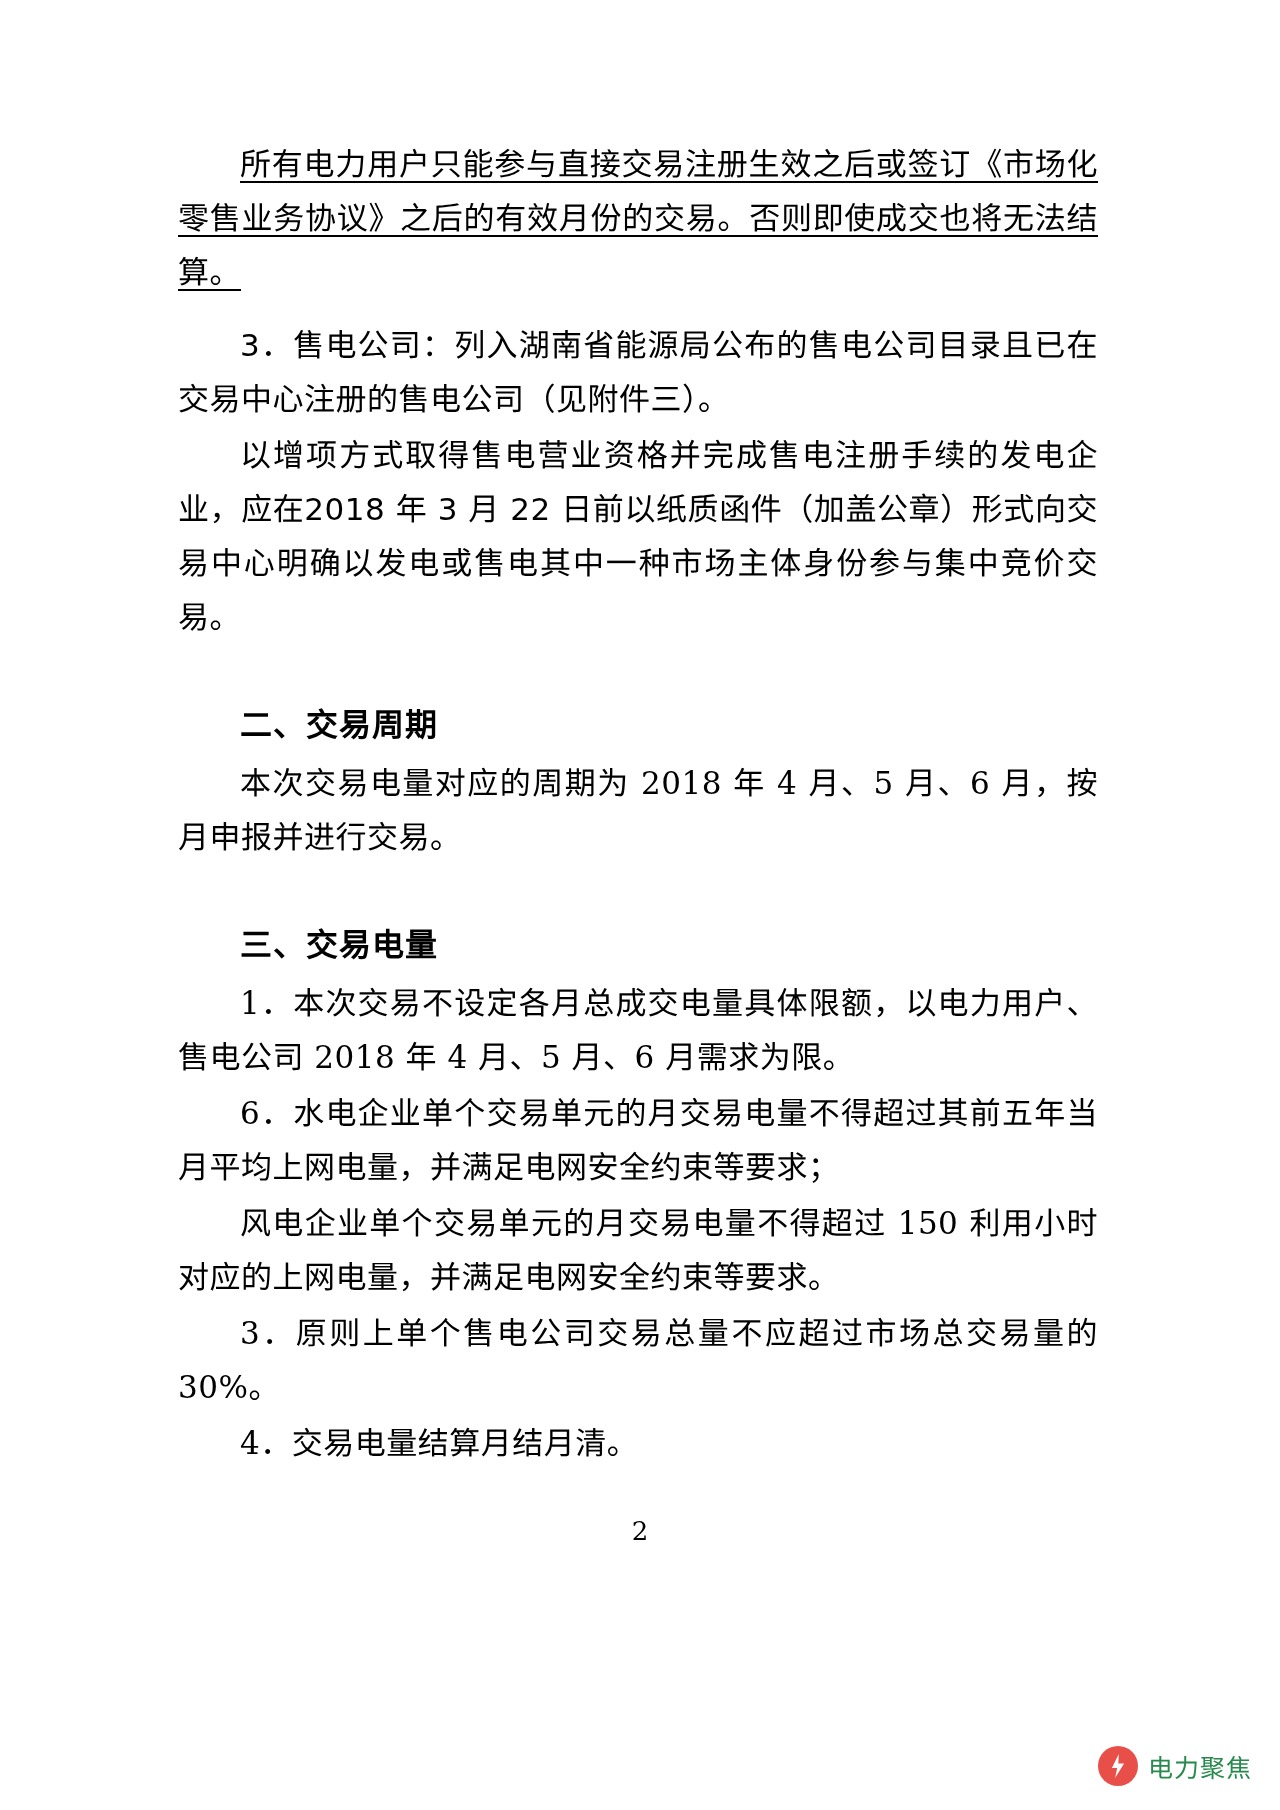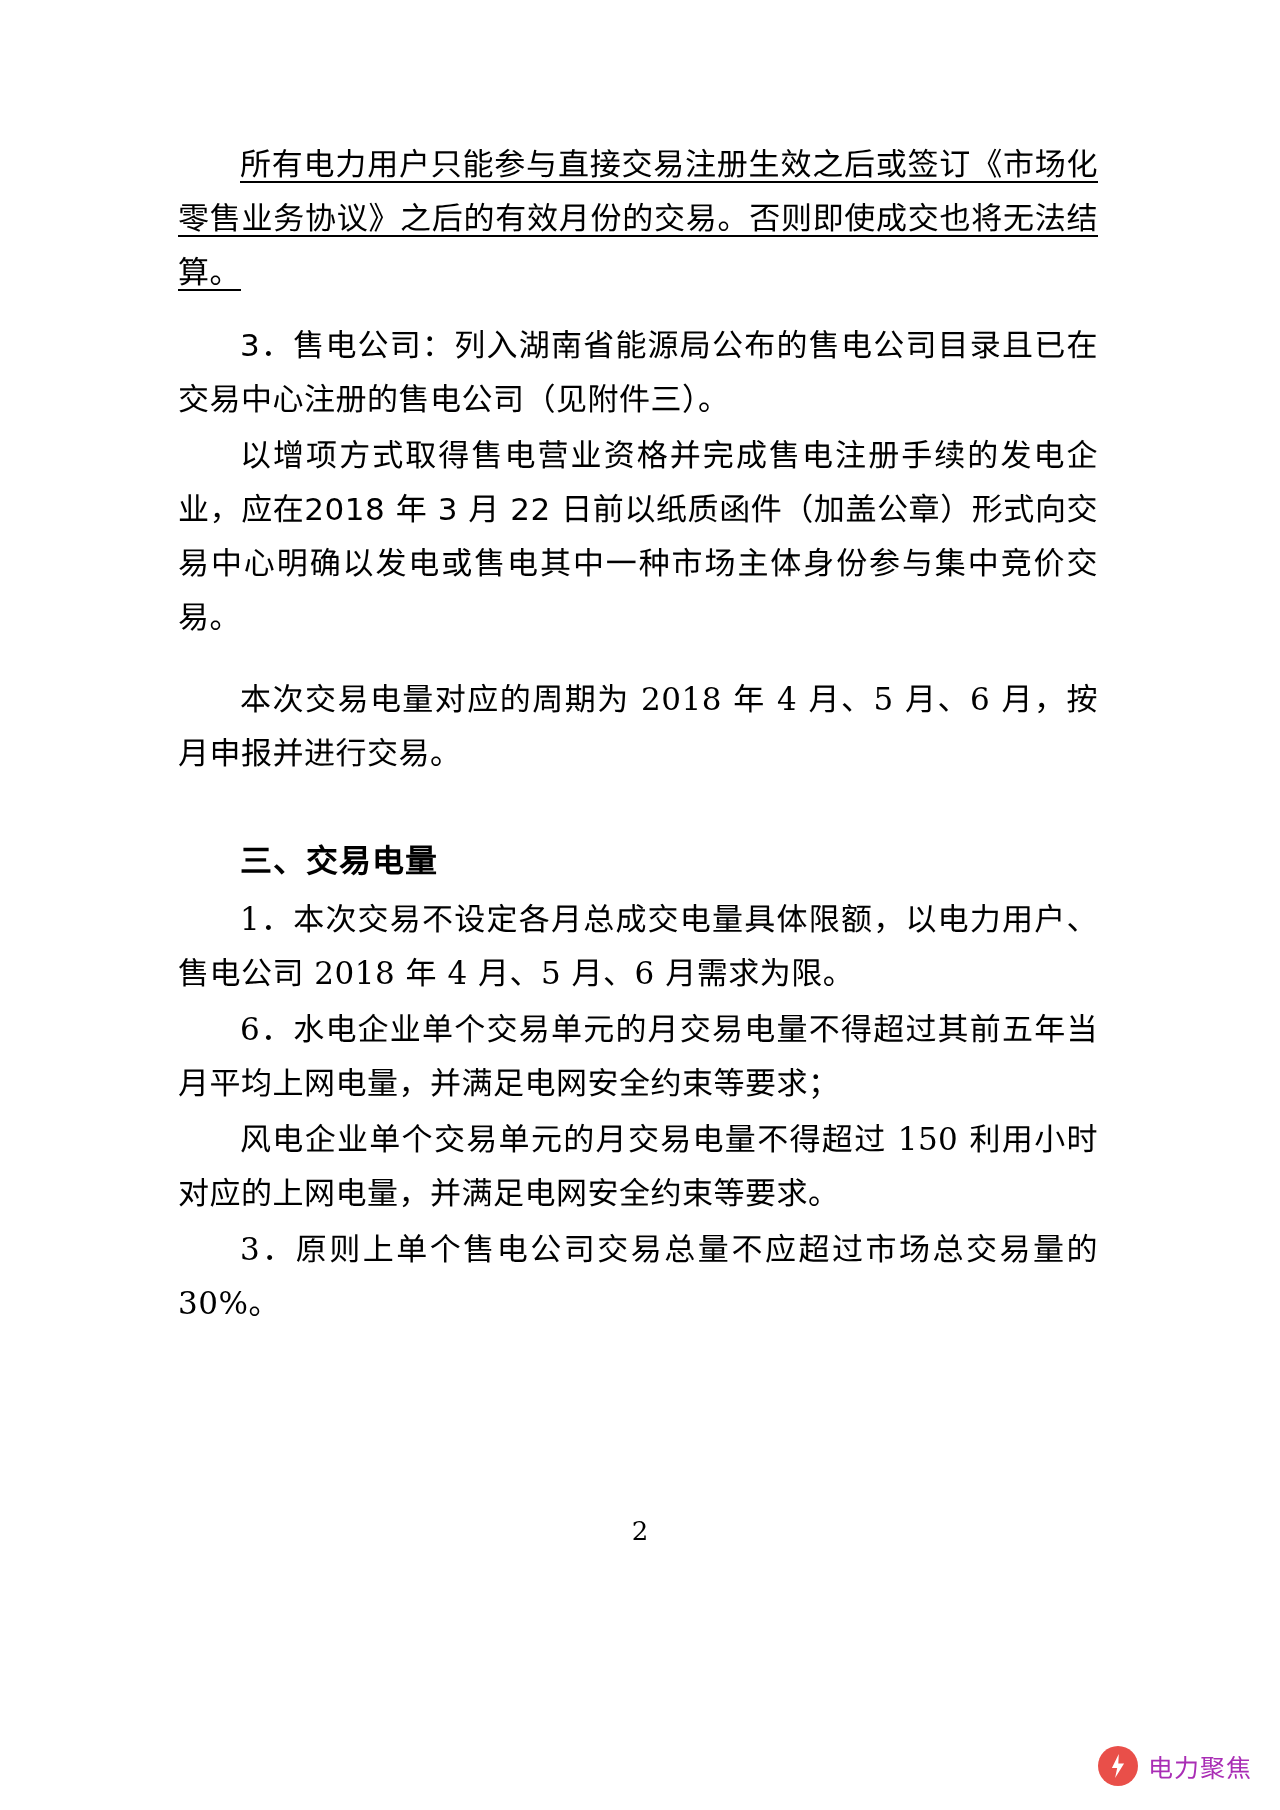--- a/index.html
+++ b/index.html
@@ -83,21 +83,21 @@
     position: absolute;
     left: 12px;
     top: 8px;
     width: 16px;
     height: 24px;
     background: #ffffff;
     clip-path: polygon(55% 0%, 12% 58%, 45% 58%, 32% 100%, 88% 40%, 52% 40%);
   }
   .wm-text {
     font-size: 25px;
-    color: #a21caf;
+    color: #15803d;
     font-family: Liberation Mono, monospace;
     letter-spacing: 1px;
   }
 </style>
 </head>
 <body>
 
 <div class="page">
 
   <div class="content">
@@ -105,36 +105,38 @@
     <p class="para underline-block">所有电力用户只能参与直接交易注册生效之后或签订《市场化零售业务协议》之后的有效月份的交易。否则即使成交也将无法结算。</p>
 
     <div class="spacer-sm"></div>
 
     <p class="para"><b class="bold">3．售电公司：</b><span>列入湖南省能源局公布的售电公司目录且已在交易中心注册的售电公司（见附件三）。</span></p>
 
     <p class="para"><span>以增项方式取得售电营业资格并完成售电注册手续的发电企业，应在</span><b class="bold">2018 年 3 月 22 日</b><span>前以纸质函件（加盖公章）形式向交易中心明确以发电或售电其中一种市场主体身份参与集中竞价交易。</span></p>
 
     <div class="spacer-md"></div>
 
+    <h2 class="heading">二、交易周期</h2>
 
     <p class="para">本次交易电量对应的周期为 2018 年 4 月、5 月、6 月，按月申报并进行交易。</p>
 
     <div class="spacer-md"></div>
 
     <h2 class="heading">三、交易电量</h2>
 
     <p class="para">1．本次交易不设定各月总成交电量具体限额，以电力用户、售电公司 2018 年 4 月、5 月、6 月需求为限。</p>
 
     <p class="para">6．水电企业单个交易单元的月交易电量不得超过其前五年当月平均上网电量，并满足电网安全约束等要求；</p>
 
     <p class="para">风电企业单个交易单元的月交易电量不得超过 150 利用小时对应的上网电量，并满足电网安全约束等要求。</p>
 
 
     <p class="para">3．原则上单个售电公司交易总量不应超过市场总交易量的 30%。</p>
 
+    <p class="para">4．交易电量结算月结月清。</p>
 
   </div>
 
   <div class="pagenum">2</div>
 
   <div class="watermark">
     <span class="wm-logo"></span>
     <span class="wm-text">电力聚焦</span>
   </div>
 

